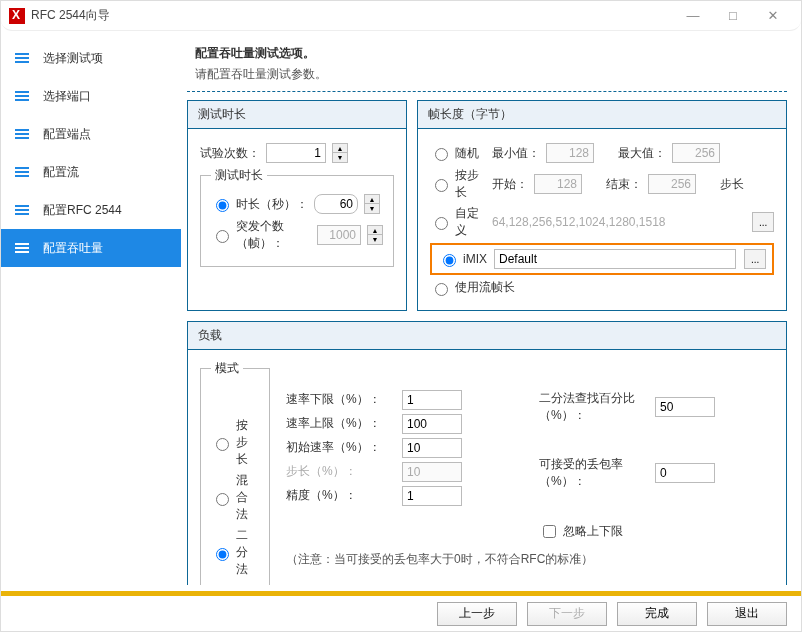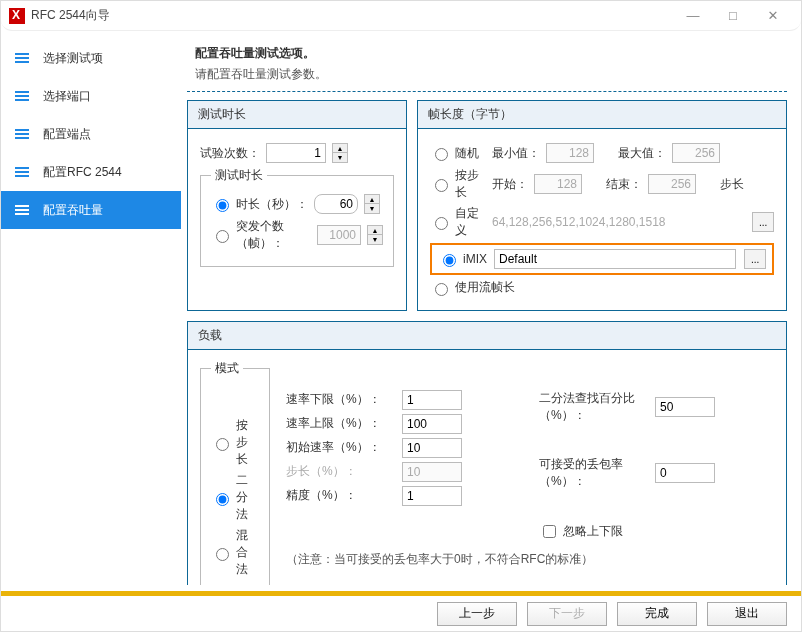--- a/index.html
+++ b/index.html
@@ -75,20 +75,26 @@
       <div class="sitem">
           <span class="ham">
             <span></span>
           </span>
           <span>配置端点</span>
         </div>
       <div class="sitem">
           <span class="ham">
             <span></span>
           </span>
+          <span>配置流</span>
+        </div>
+      <div class="sitem">
+          <span class="ham">
+            <span></span>
+          </span>
           <span>配置RFC 2544</span>
         </div>
       <div class="sitem active">
           <span class="ham">
             <span></span>
           </span>
           <span>配置吞吐量</span>
         </div>
     </div>
 
@@ -200,28 +206,28 @@
               <legend>模式</legend>
               <div style="height:30px"></div>
               <div class="fldrow">
                   <label class="radio">
                     <input type="radio" name="lm" style="">
                     <span>按步长</span>
                   </label>
                 </div>
               <div class="fldrow">
                   <label class="radio">
+                    <input type="radio" name="lm" style="">
+                    <span>混合法</span>
+                  </label>
+                </div>
+              <div class="fldrow">
+                  <label class="radio">
                     <input type="radio" name="lm" checked="" style="">
                     <span>二分法</span>
-                  </label>
-                </div>
-              <div class="fldrow">
-                  <label class="radio">
-                    <input type="radio" name="lm" style="">
-                    <span>混合法</span>
                   </label>
                 </div>
             </fieldset>
 
             <div style="flex:1">
               <div class="col2">
                 <div>
                   <div class="fldrow">
                       <span class="lbl" style="width:110px">速率下限（%）：</span>
                       <input type="text" class="num" style="width: 60px; text-align: left;" value="1">

